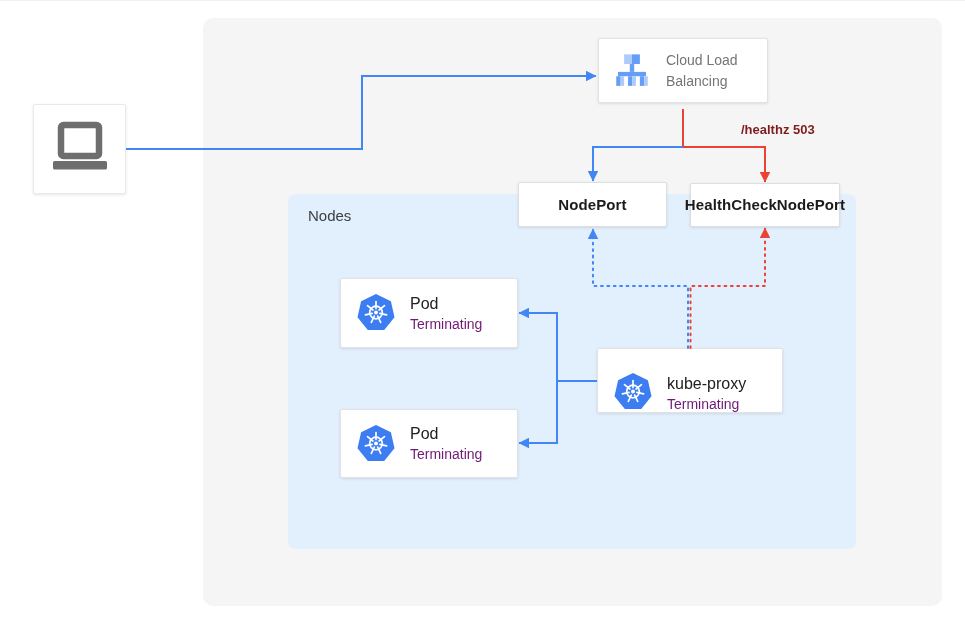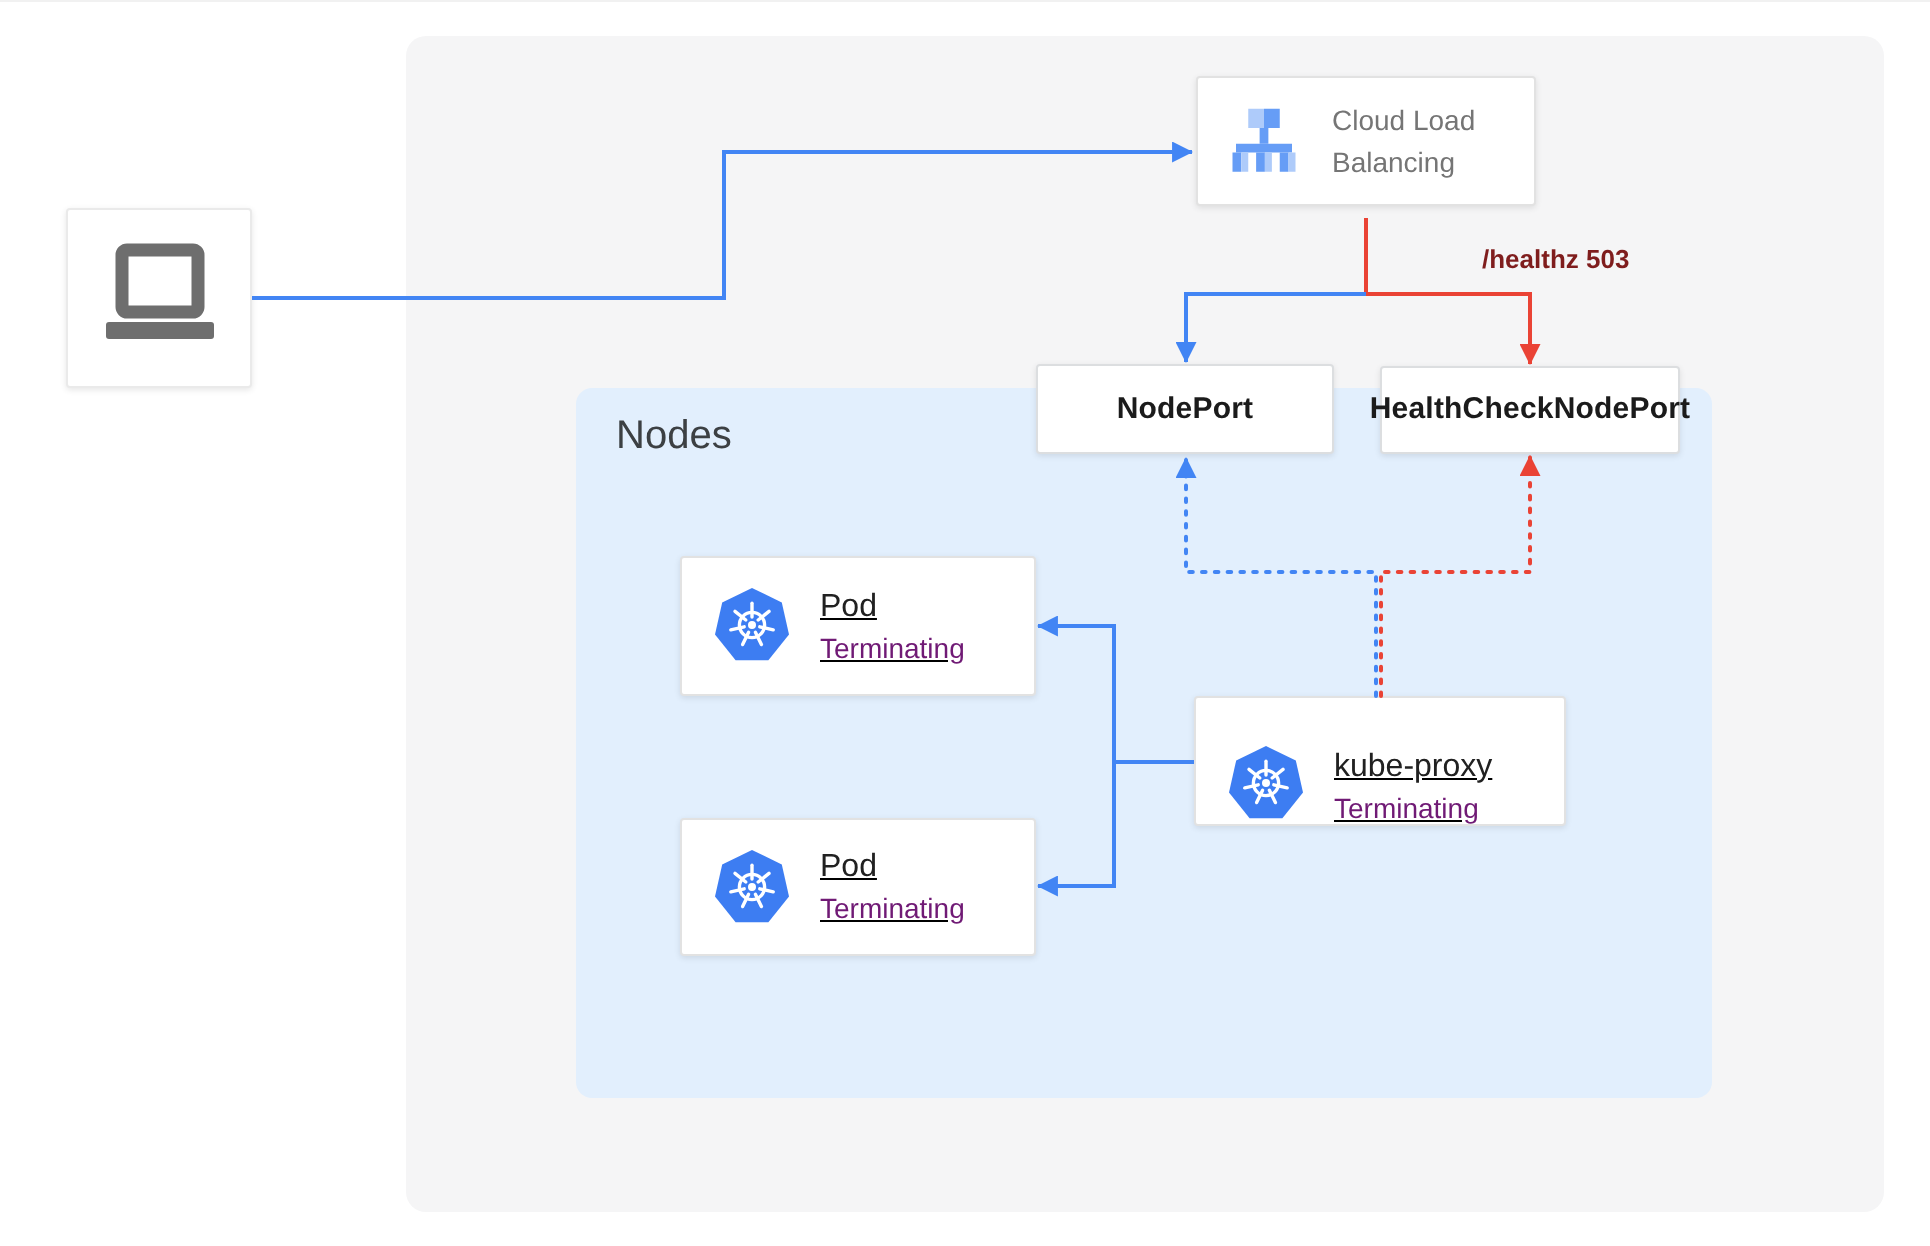--- a/index.html
+++ b/index.html
@@ -9,36 +9,36 @@
   }
   .panel {
     position:absolute; left:203px; top:17px; width:739px; height:588px;
     background:#f5f5f6; border-radius:10px;
   }
   .nodes {
     position:absolute; left:288px; top:193px; width:568px; height:355px;
     background:#e2effd; border-radius:8px;
   }
   .nodes-label {
-    position:absolute; left:20px; top:13px; font-size:20px; color:#3c4043;
+    position:absolute; left:20px; top:13px; font-size:15px; color:#3c4043;
   }
   .card {
     position:absolute; background:#ffffff; border:1px solid #e2e2e2; border-radius:2px;
     box-shadow:0 1px 3px rgba(0,0,0,0.10); box-sizing:border-box;
     display:flex; align-items:center;
   }
   #laptop-card { left:33px; top:103px; width:93px; height:90px; justify-content:center; border-color:#eaeaea; }
   #clb { left:598px; top:37px; width:170px; height:65px; padding-left:12px; gap:13px; }
   .clb-title { font-size:14px; color:#757575; line-height:1.45; width:96px; }
   .port { justify-content:center; text-align:center; font-weight:bold; font-size:15px;
           color:#1b1b1b; border-color:#dcdee0; letter-spacing:0.1px; }
   #nodeport { left:518px; top:181px; width:149px; height:45px; }
   #healthcheck { left:690px; top:182px; width:150px; height:44px; flex-direction:row;
                  justify-content:center; line-height:1.42; }
-  .entity { padding-left:15px; gap:14px;text-decoration:underline; }
+  .entity { padding-left:15px; gap:14px; }
   #pod1 { left:340px; top:277px; width:178px; height:70px; }
   #pod2 { left:340px; top:408px; width:178px; height:69px; }
   #kubeproxy { left:597px; top:347px; width:186px; height:65px;align-items:flex-end; }
   .entity-text { display:flex; flex-direction:column; }
   .entity-title { font-size:16px; color:#212121; }
   .entity-subtitle { font-size:14px; color:#701a75; margin-top:3px; }
   .edge-label {
     position:absolute; left:697px; top:121px; font-size:13px; font-weight:bold; color:#7f1d1d;margin-left:44px;
   }
   svg.overlay { position:absolute; left:0; top:0; pointer-events:none; }

